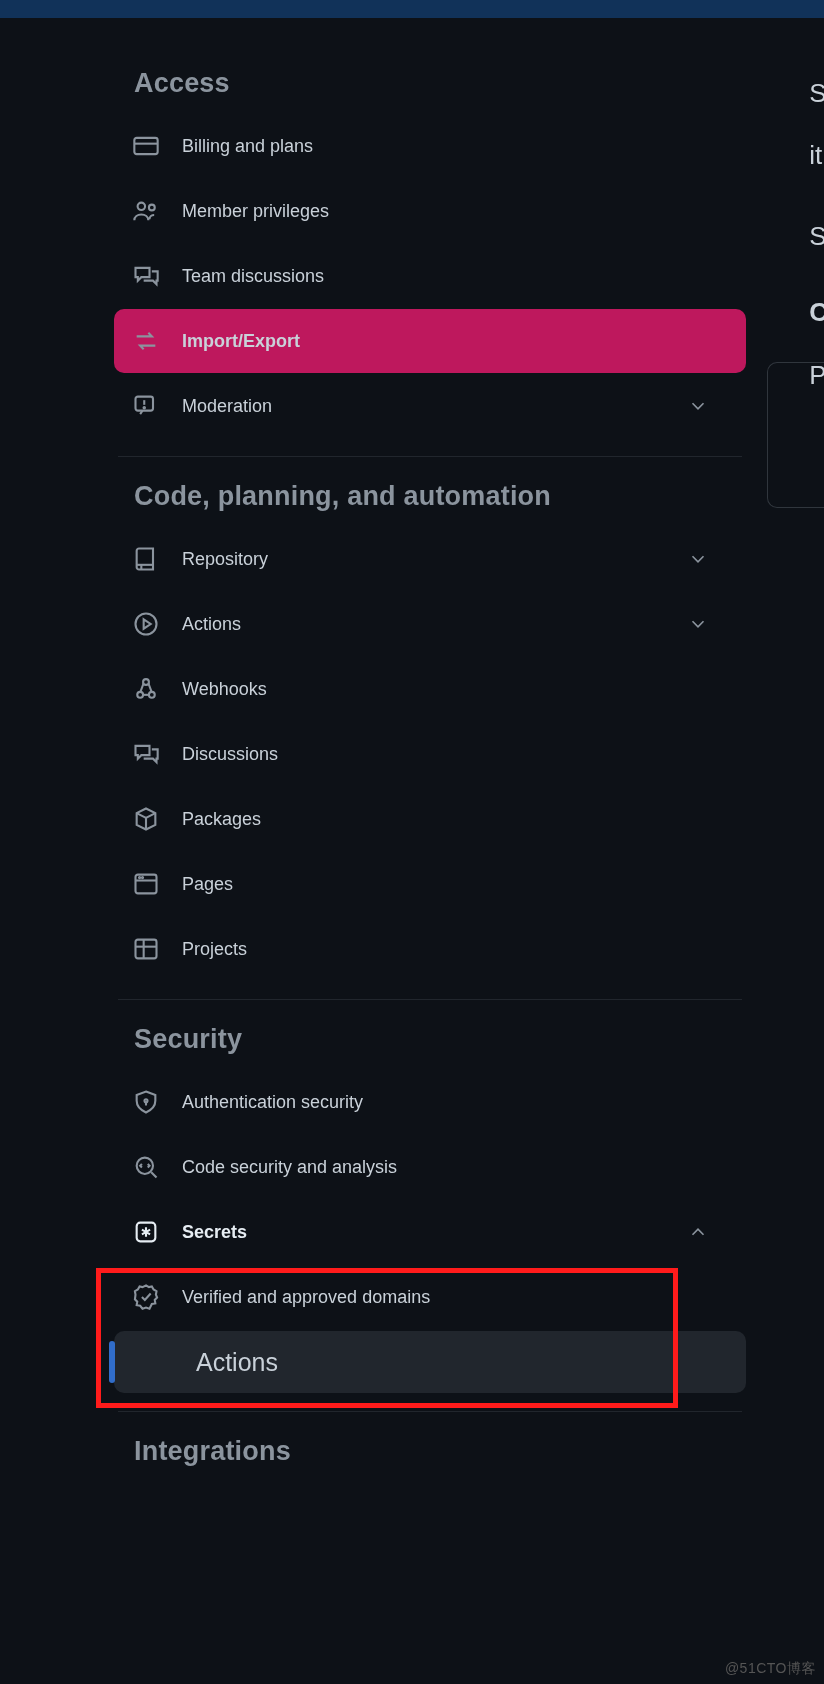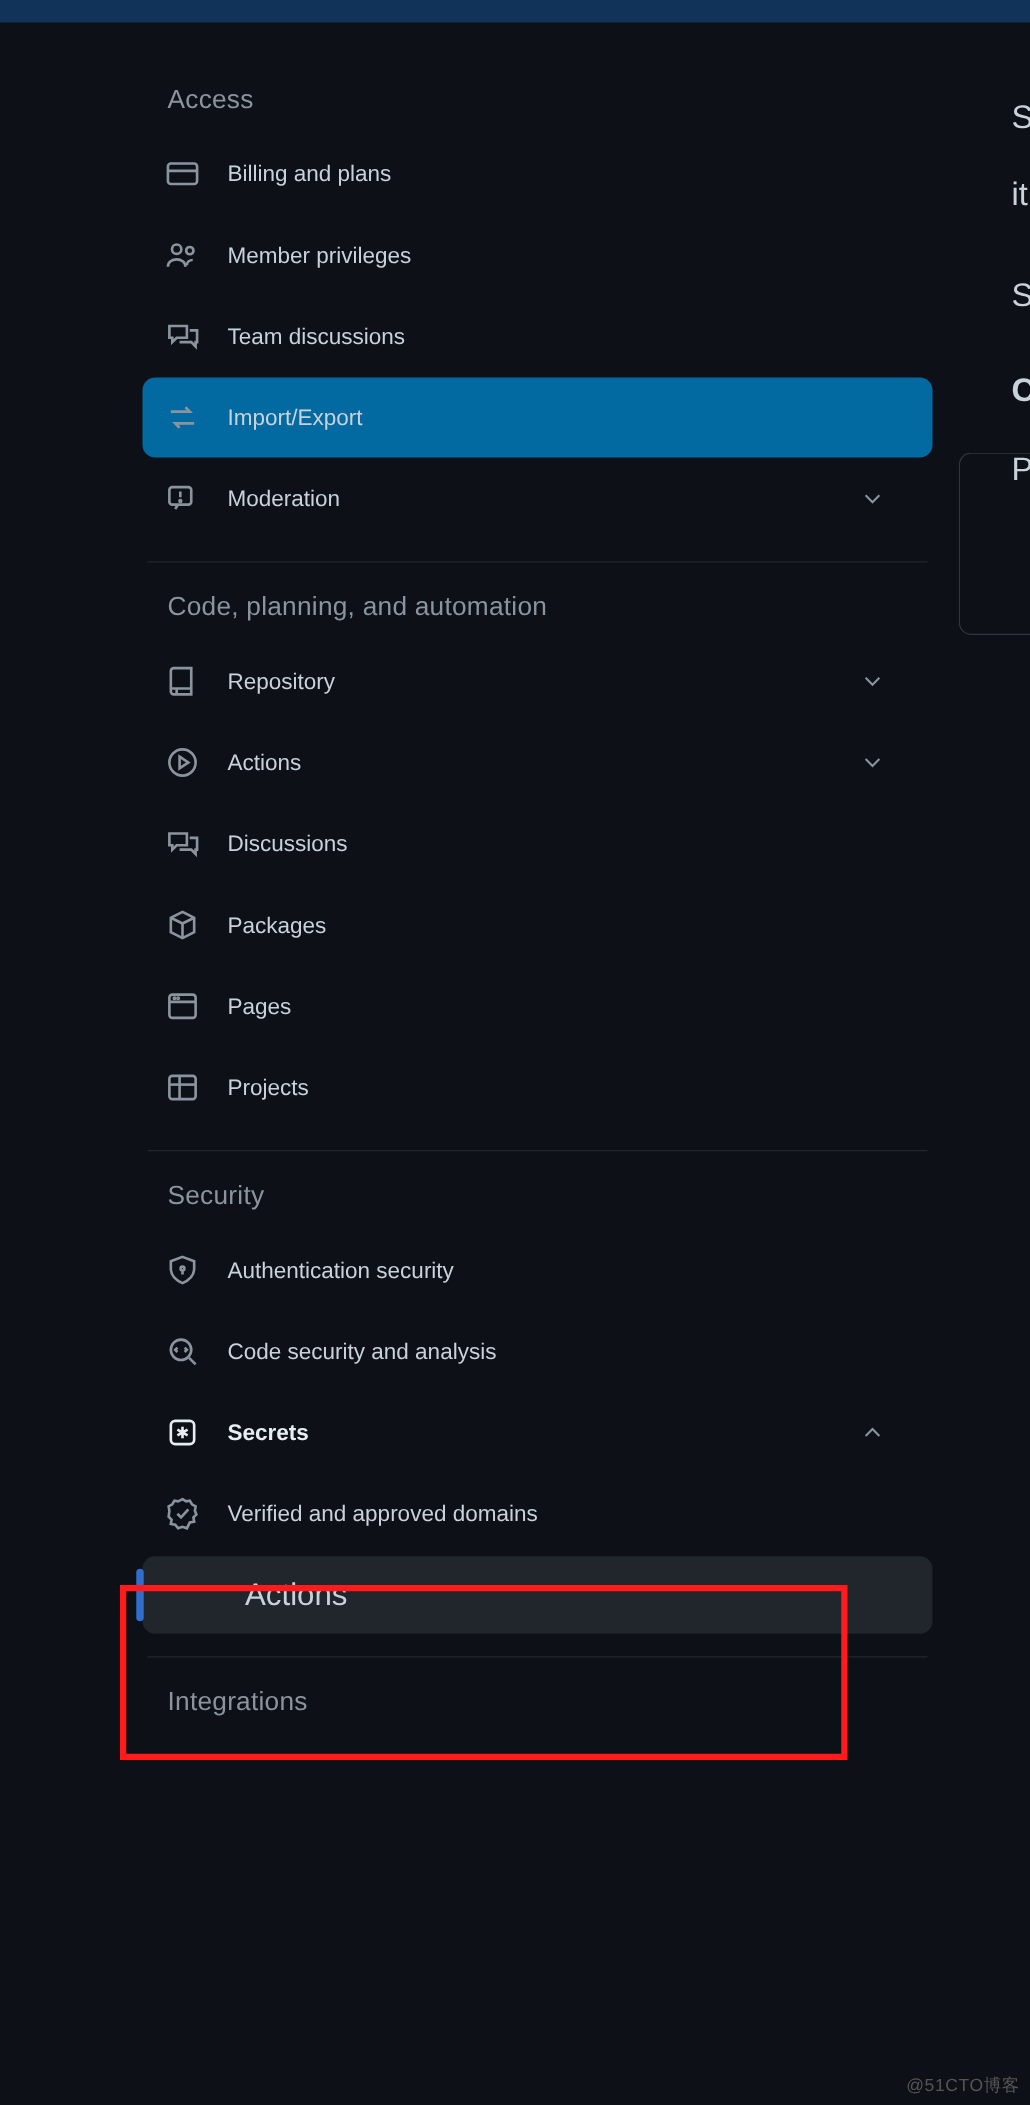--- a/index.html
+++ b/index.html
@@ -1,21 +1,21 @@
 <!DOCTYPE html>
 <html><head>
 <meta charset="utf-8">
 <style>
   html,body{margin:0;padding:0;background:#0d1117;color:#c9d1d9;font-family:-apple-system,BlinkMacSystemFont,"Segoe UI",Helvetica,Arial,sans-serif;-webkit-font-smoothing:antialiased;}
   body{width:824px;height:1684px;overflow:hidden;position:relative;}
   .topbar{height:18px;background:#113259;width:100%;}
   .sidebar{padding:34px 0 0 0;width:660px;margin-left:100px;}
-  .section-header{font-size:21px;font-weight:400;color:#8b949e;padding:16px 34px 14px 34px;letter-spacing:.2px;}
+  .section-header{font-size:27px;font-weight:700;color:#8b949e;padding:16px 34px 14px 34px;letter-spacing:.2px;}
   .nav-item{display:flex;align-items:center;gap:22px;padding:0 34px 0 18px;height:64px;border-radius:10px;margin:1px 14px 1px 14px;cursor:pointer;color:#c9d1d9;}
-  .nav-item.hovered{background:#0369a1;}
+  .nav-item.hovered{background:#be185d;font-weight:bold;}
   .nav-item.expandable{justify-content:flex-end;}
   .nav-item .chev{margin-left:auto;color:#8b949e;}
   .nav-item svg.icon{width:28px;height:28px;flex:0 0 28px;fill:none;stroke:#8b949e;stroke-width:1.8;}
   .lbl{font-size:18px;line-height:1;color:#c9d1d9;}
   .divider{height:1px;background:#21262d;margin:18px 18px 8px 18px;}
   .sub-item{display:flex;align-items:center;height:62px;padding-left:82px;margin:2px 14px;border-radius:10px;font-size:25px;color:#c9d1d9;cursor:pointer;position:relative;}
   .sub-item.selected{background:#21262d;}
   .sub-item.selected::before{content:"";position:absolute;left:-5px;top:10px;bottom:10px;width:6px;background:#316dca;border-radius:6px;}
   .highlight-box{position:absolute;border:5px solid #ff1b1b;pointer-events:none;box-sizing:border-box;}
   .right-frag{position:absolute;top:62px;right:-4px;color:#c9d1d9;font-size:26px;line-height:2.4;}
@@ -99,20 +99,31 @@
     <svg class="icon" viewBox="0 0 24 24">
         <circle cx="12" cy="12" r="9"></circle>
         <path d="M10 8l6 4-6 4z"></path>
       </svg>
     <span class="lbl">Actions</span>
     <svg class="icon chev" viewBox="0 0 24 24" style="width:22px;height:22px">
         <path d="M6 9l6 6 6-6"></path>
       </svg>
   </div>
 
+  <div class="nav-item">
+    <svg class="icon" viewBox="0 0 24 24">
+        <circle cx="7" cy="17" r="2.5"></circle>
+        <circle cx="17" cy="17" r="2.5"></circle>
+        <circle cx="12" cy="6" r="2.5"></circle>
+        <path d="M10 7l-3 8"></path>
+        <path d="M14 7l3 8"></path>
+        <path d="M9.5 17h5"></path>
+      </svg>
+    <span class="lbl">Webhooks</span>
+  </div>
 
   <div class="nav-item">
     <svg class="icon" viewBox="0 0 24 24">
         <path d="M3 5h12v8H8l-3 3v-3H3z"></path>
         <path d="M10 16h8l3 3v-3h1v-8h-5"></path>
       </svg>
     <span class="lbl">Discussions</span>
   </div>
 
   <div class="nav-item">

